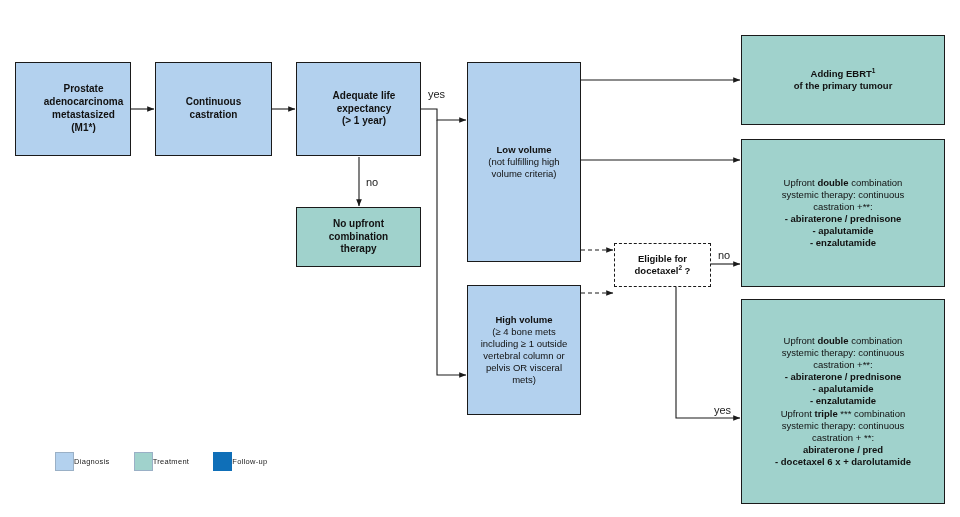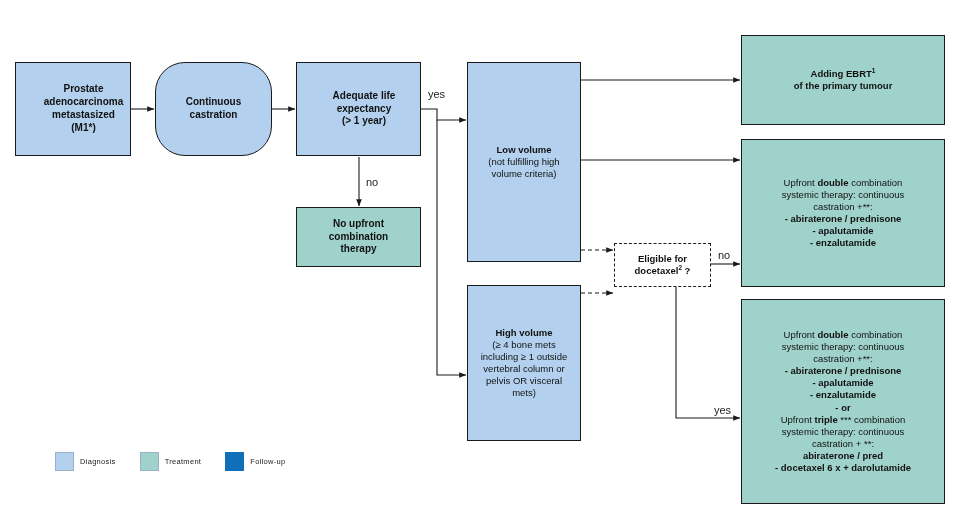--- a/index.html
+++ b/index.html
@@ -62,21 +62,20 @@
     position: absolute;
     left: 55px;
     top: 452px;
     display: flex;
     align-items: center;
     gap: 10px;
   }
   .legend-item {
     display: flex;
     align-items: center;
-    gap: 6px;
     margin-right: 14px;
   }
   .swatch {
     width: 19px;
     height: 19px;
     border: 1px solid #9ab0c6;
     box-sizing: border-box;
   }
   .legend-label {
     font-size: 7.5px;
@@ -115,21 +114,21 @@
 
   <div class="node diagnosis" style="left:15px; top:62px; width:116px; height:94px; font-size:10px; font-weight:bold;padding-left:21px;">
     <div class="inner">
       <div>Prostate</div>
       <div>adenocarcinoma</div>
       <div>metastasized</div>
       <div>(M1*)</div>
     </div>
   </div>
 
-  <div class="node diagnosis" style="left:155px; top:62px; width:117px; height:94px; font-size:10px; font-weight:bold;border-radius:30px;">
+  <div class="node diagnosis" style="left:155px; top:62px; width:117px; height:94px; font-size:10px; font-weight:bold;">
     <div class="inner">
       <div>Continuous</div>
       <div>castration</div>
     </div>
   </div>
 
   <div class="node diagnosis" style="left:296px; top:62px; width:125px; height:94px; font-size:10px; font-weight:bold;padding-left:11px;">
     <div class="inner">
       <div>Adequate life</div>
       <div>expectancy</div>
@@ -146,21 +145,21 @@
   </div>
 
   <div class="node treatment" style="left:296px; top:207px; width:125px; height:60px; font-size:10px; font-weight:bold;">
     <div class="inner">
       <div>No upfront</div>
       <div>combination</div>
       <div>therapy</div>
     </div>
   </div>
 
-  <div class="node diagnosis" style="left:467px; top:285px; width:114px; height:156px; font-size:9.5px;">
+  <div class="node diagnosis" style="left:467px; top:285px; width:114px; height:130px; font-size:9.5px;">
     <div class="inner">
       <div class="b">High volume</div>
       <div class="n">(≥ 4 bone mets</div>
       <div class="n">including ≥ 1 outside</div>
       <div class="n">vertebral column or</div>
       <div class="n">pelvis OR visceral</div>
       <div class="n">mets)</div>
     </div>
   </div>
 
@@ -190,21 +189,20 @@
   </div>
 
   <div class="node treatment" style="left:741px; top:299px; width:204px; height:205px; font-size:9.5px;">
     <div class="inner">
       <div><span class="n">Upfront </span><span class="b">double</span><span class="n"> combination</span></div>
       <div class="n">systemic therapy: continuous</div>
       <div class="n">castration +**:</div>
       <div class="b">- abiraterone / prednisone</div>
       <div class="b">- apalutamide</div>
       <div class="b">-    enzalutamide</div>
-      <div class="b">-     or</div>
       <div><span class="n">Upfront </span><span class="b">triple</span><span class="n"> *** combination</span></div>
       <div class="n">systemic therapy: continuous</div>
       <div class="n">castration + **:</div>
       <div class="b">abiraterone / pred</div>
       <div class="b">-    docetaxel 6 x + darolutamide</div>
     </div>
   </div>
 
   <div class="edge-label" style="left:428px; top:88px;">yes</div>
   <div class="edge-label" style="left:366px; top:176px;">no</div>

